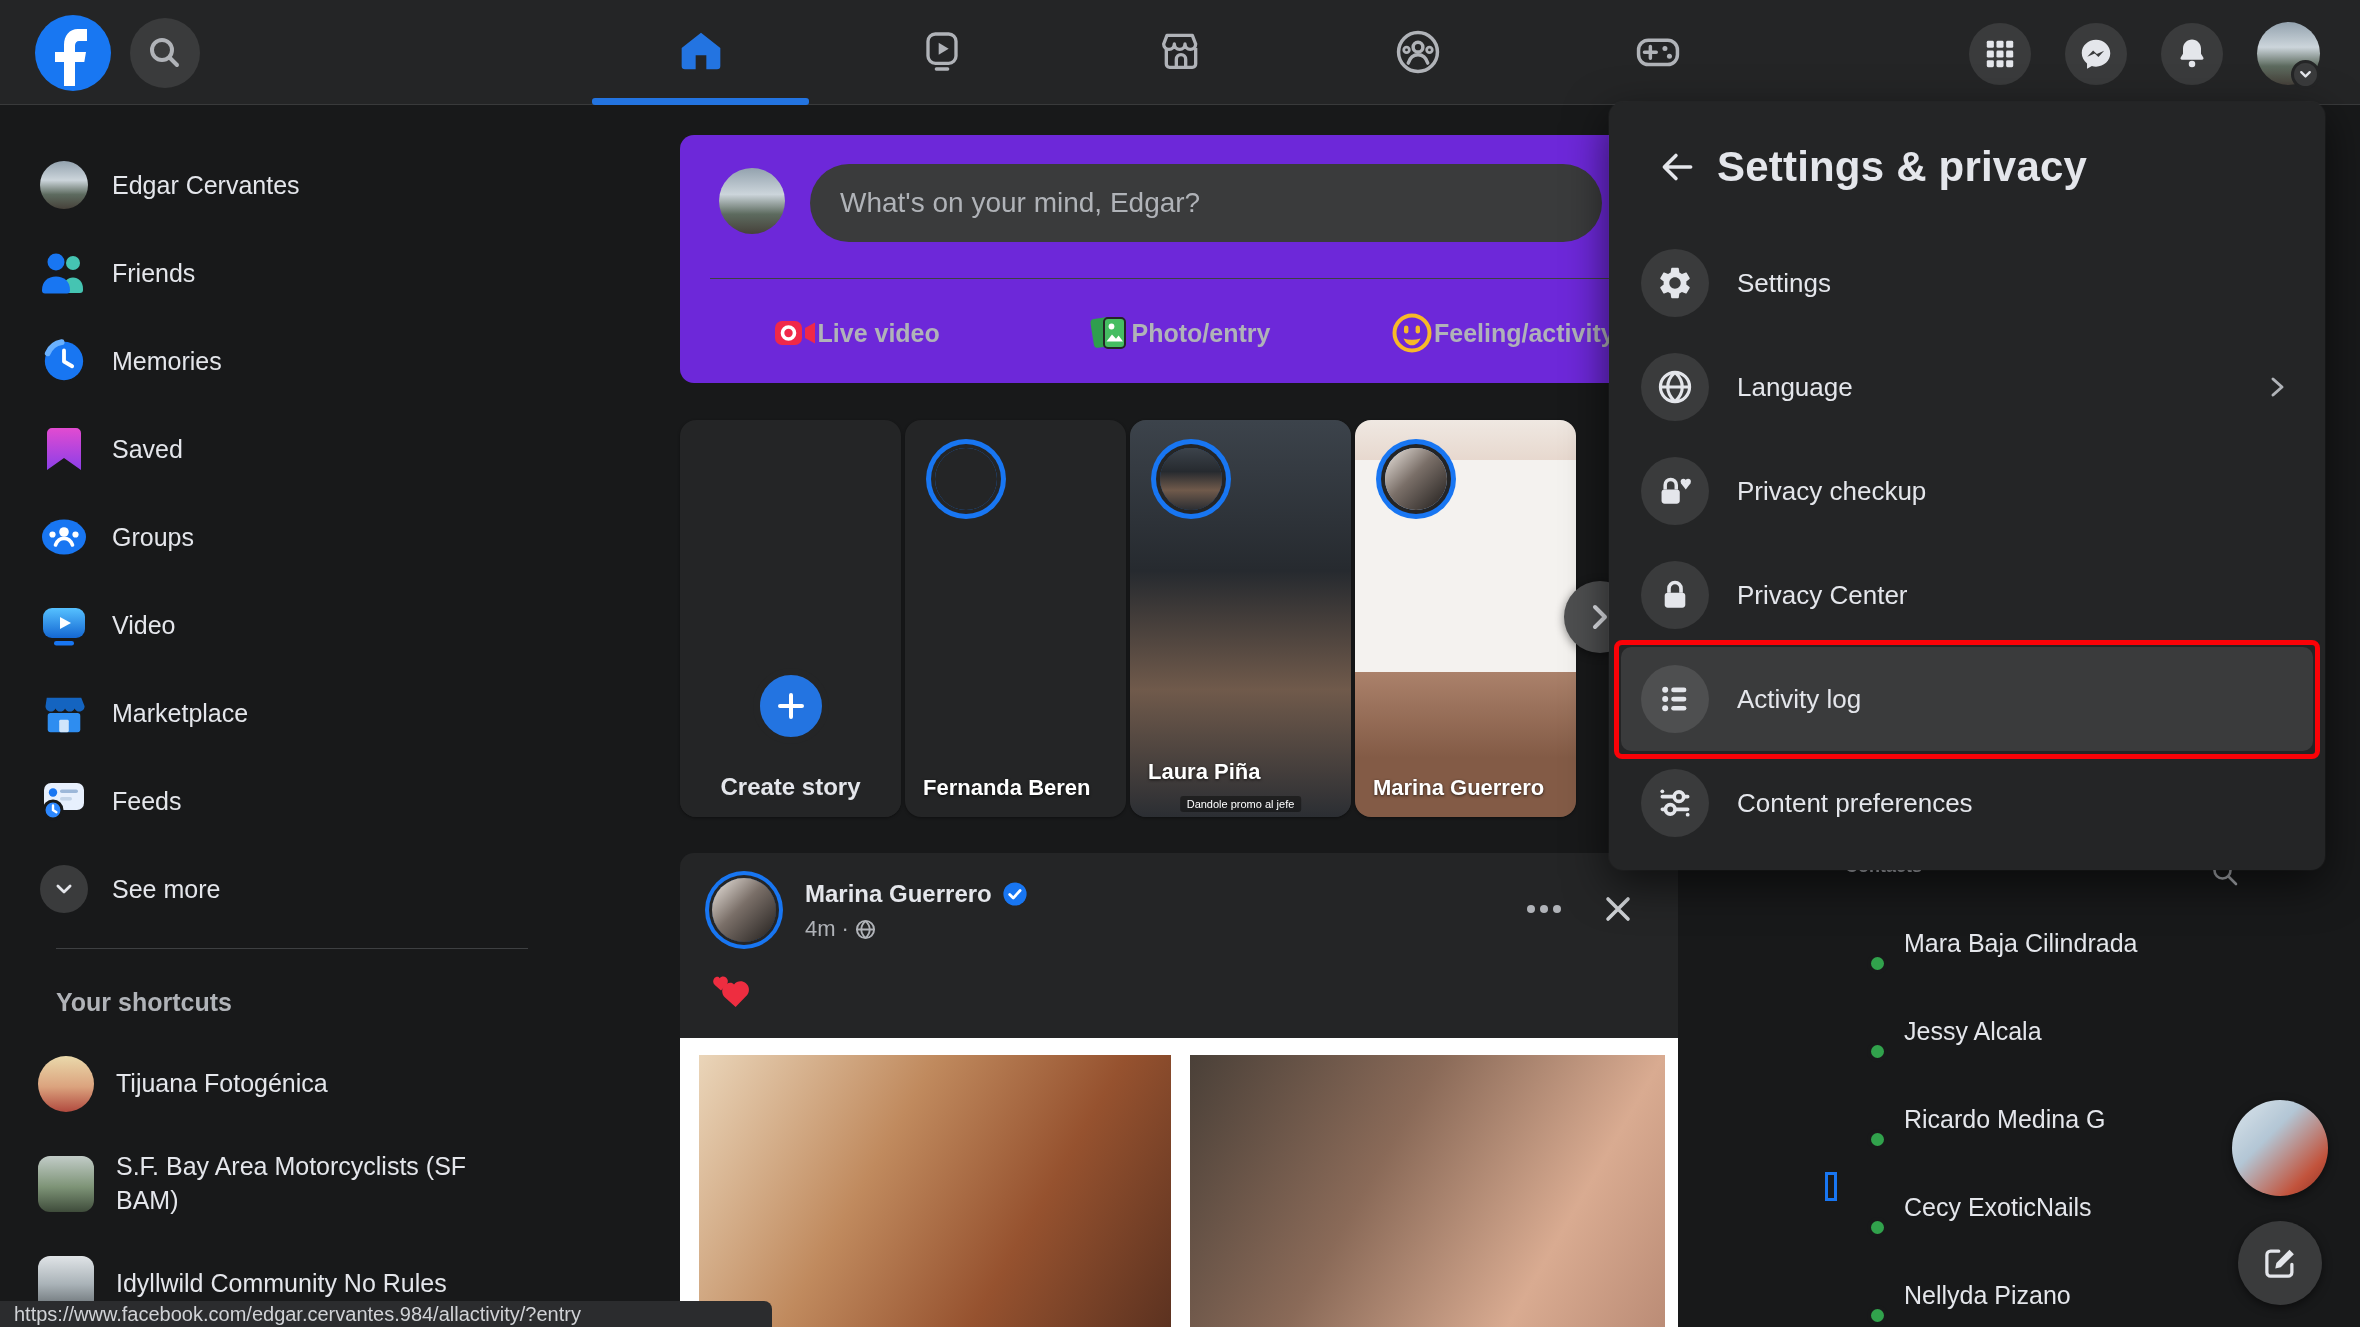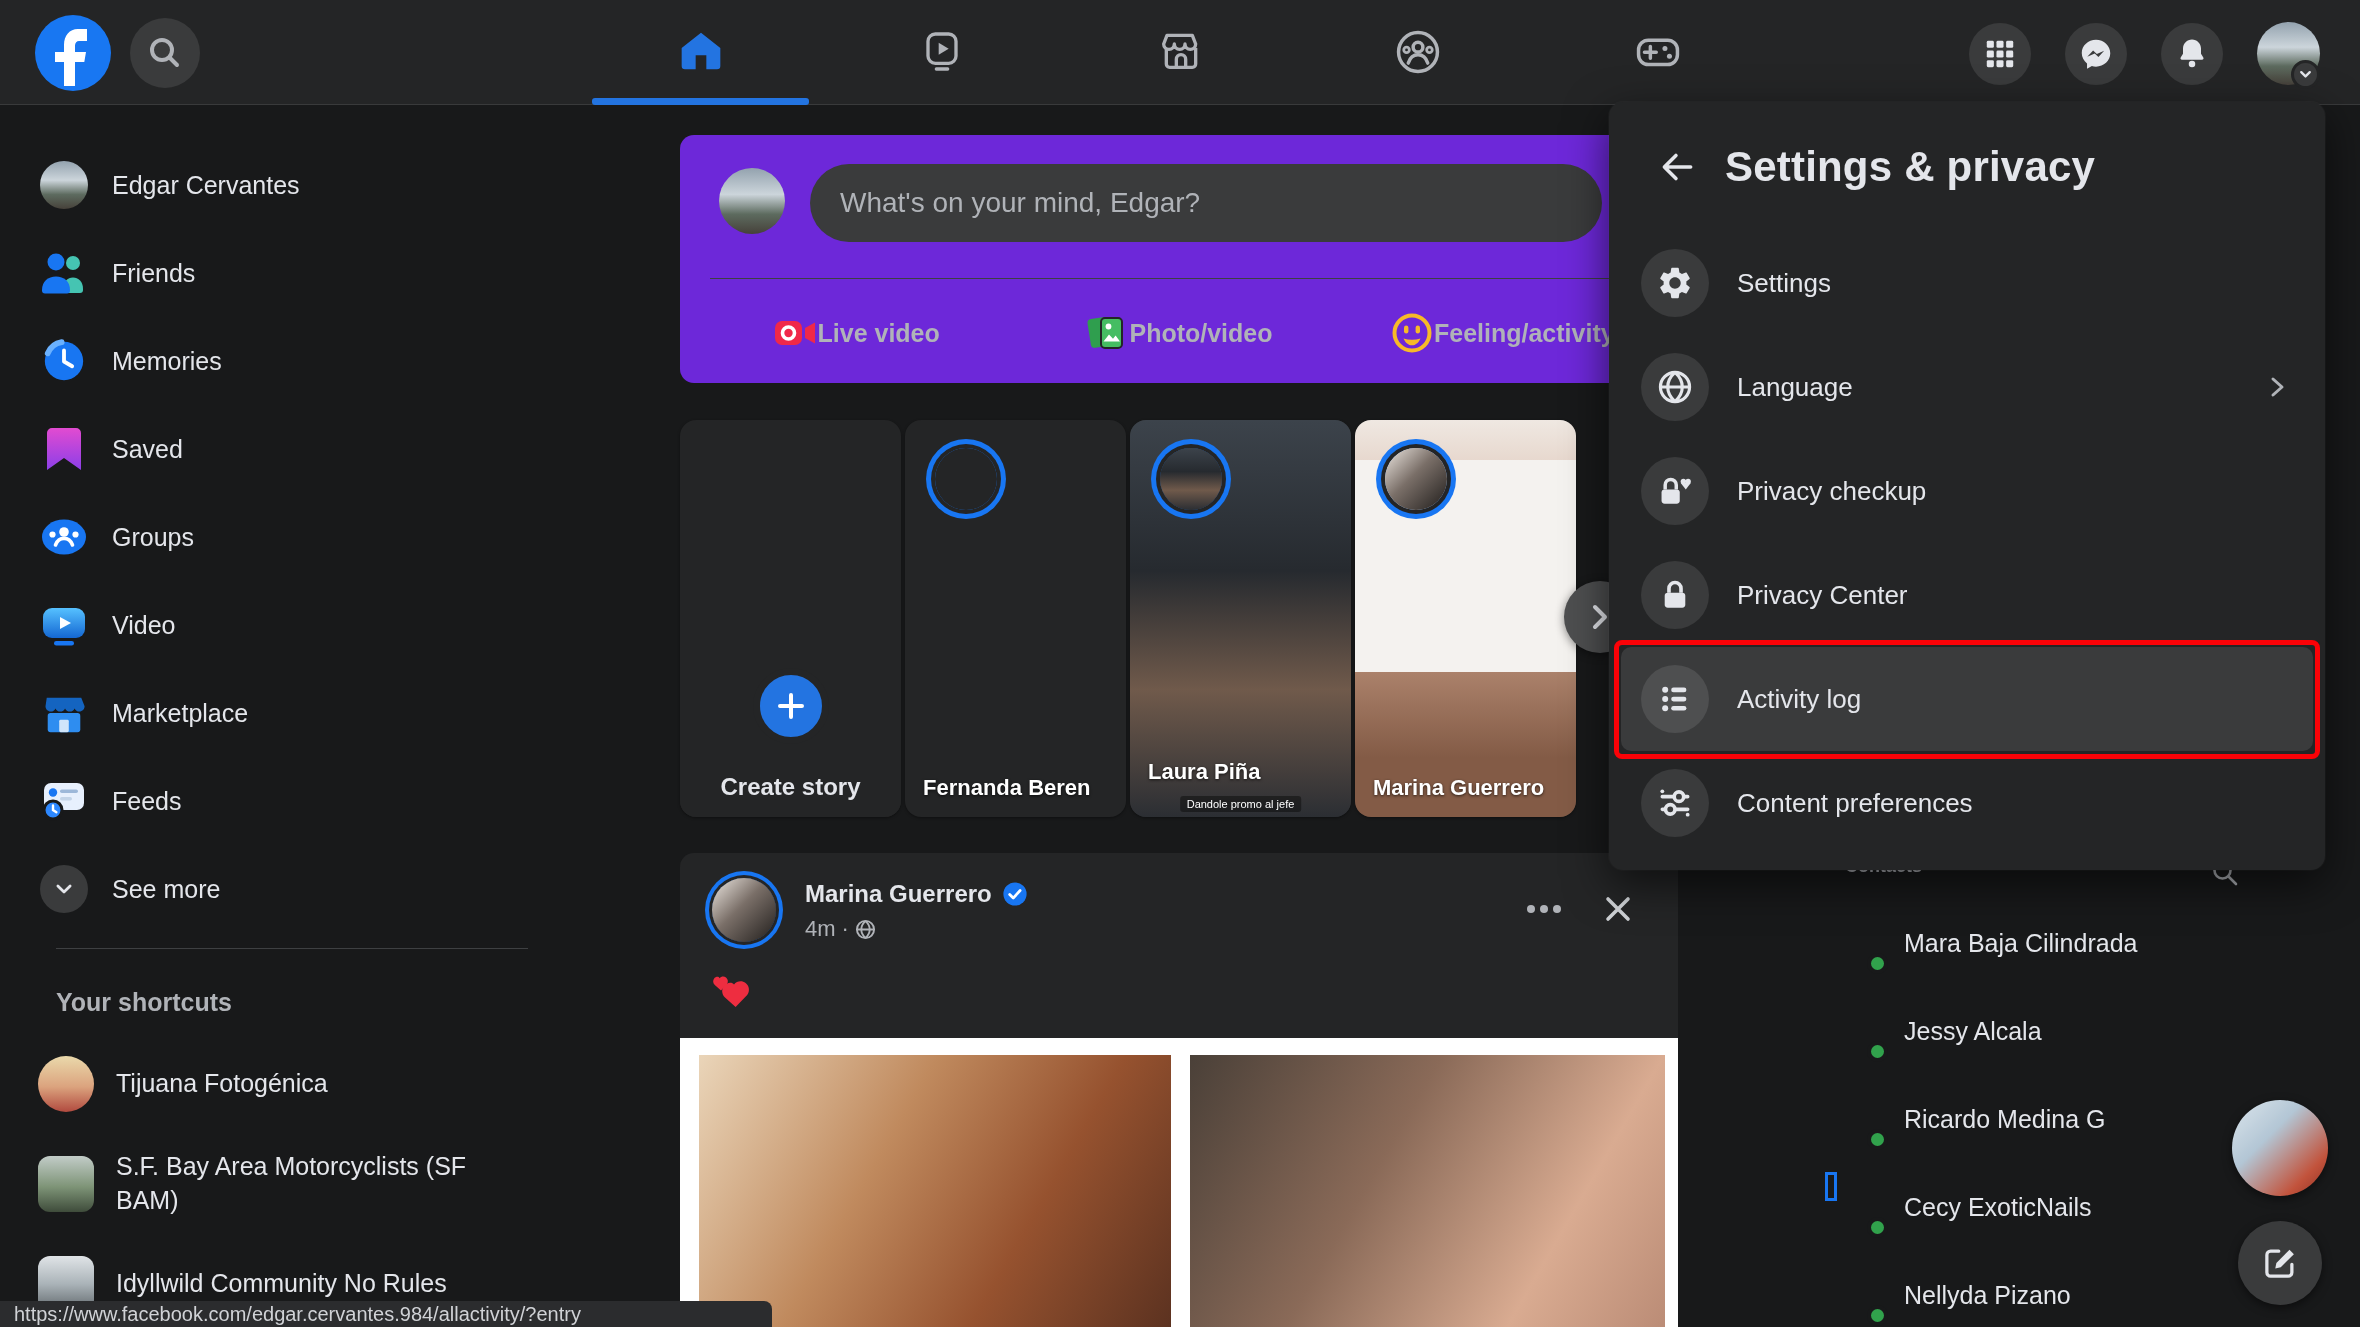--- a/index.html
+++ b/index.html
@@ -110,21 +110,21 @@
                  background:#3a3b3c; display:flex; align-items:center; justify-content:center;
                  box-shadow:0 3px 10px rgba(0,0,0,.5); z-index:3; }
 
   
   .menu { position:absolute; left:1609px; top:102px; width:716px; height:768px; background:#242526;
           border-radius:14px; box-shadow:0 14px 44px rgba(0,0,0,.6), 0 0 0 1px rgba(255,255,255,.03);
           z-index:20; }
   .menu-header { position:absolute; left:0; top:0; right:0; height:129px; display:flex; align-items:center; }
   .menu-back { width:56px; height:56px; margin-left:40px; border-radius:50%;
                display:flex; align-items:center; justify-content:center; }
-  .menu-title { margin-left:20px; font-size:42px; font-weight:700; color:#e4e6eb; letter-spacing:.2px; }
+  .menu-title { margin-left:12px; font-size:42px; font-weight:700; color:#e4e6eb; letter-spacing:.2px; }
   .menu-items { position:absolute; left:0; top:129px; right:0; }
   .menu-item { display:flex; align-items:center; height:104px; padding-left:32px; gap:28px; }
   .menu-item-icon { width:68px; height:68px; border-radius:50%; background:#3a3b3c; flex:none;
                     display:flex; align-items:center; justify-content:center; }
   .menu-item-label { font-size:26px; font-weight:500; color:#e4e6eb; }
   .menu-item .chev { margin-left:auto; margin-right:34px; display:flex; }
   .menu-item.active { background:#3a3b3c; border-radius:10px; margin:0 12px; padding-left:20px; }
   .menu-item.active .menu-item-icon { background:#4e4f50; }
   .red-box { position:absolute; left:5px; top:538px; width:706px; height:119px;
              border:5px solid #fb0207; border-radius:8px; pointer-events:none; }
@@ -382,21 +382,21 @@
           </svg>
         <span>Live video</span>
       </div>
       <div class="composer-action">
         <svg width="44" height="44" viewBox="0 0 44 44">
             <rect x="4" y="7" width="20" height="29" rx="4" fill="#2f9e4e" transform="rotate(-9 14 21)"></rect>
             <rect x="16" y="7" width="21" height="30" rx="4" fill="#45bd62" stroke="#242526" stroke-width="2"></rect>
             <circle cx="23.5" cy="15.5" r="2.9" fill="#fff"></circle>
             <path d="M18.5 30.5l5.5-7 4 4.2 2.6-3.2 4.4 6z" fill="#fff"></path>
           </svg>
-        <span>Photo/video</span>
+        <span>Photo/entry</span>
       </div>
       <div class="composer-action">
         <svg width="44" height="44" viewBox="0 0 44 44">
             <circle cx="22" cy="22" r="17.5" stroke="#f7b928" stroke-width="4" fill="none"></circle>
             <rect x="14" y="14.5" width="4.4" height="8" rx="2.2" fill="#f7b928"></rect>
             <rect x="25.6" y="14.5" width="4.4" height="8" rx="2.2" fill="#f7b928"></rect>
             <path d="M13.5 27.5c2 4.6 5 6.8 8.5 6.8s6.5-2.2 8.5-6.8c-5.3 1.7-11.7 1.7-17 0Z" fill="#f7b928"></path>
           </svg>
         <span>Feeling/activity</span>
       </div>

